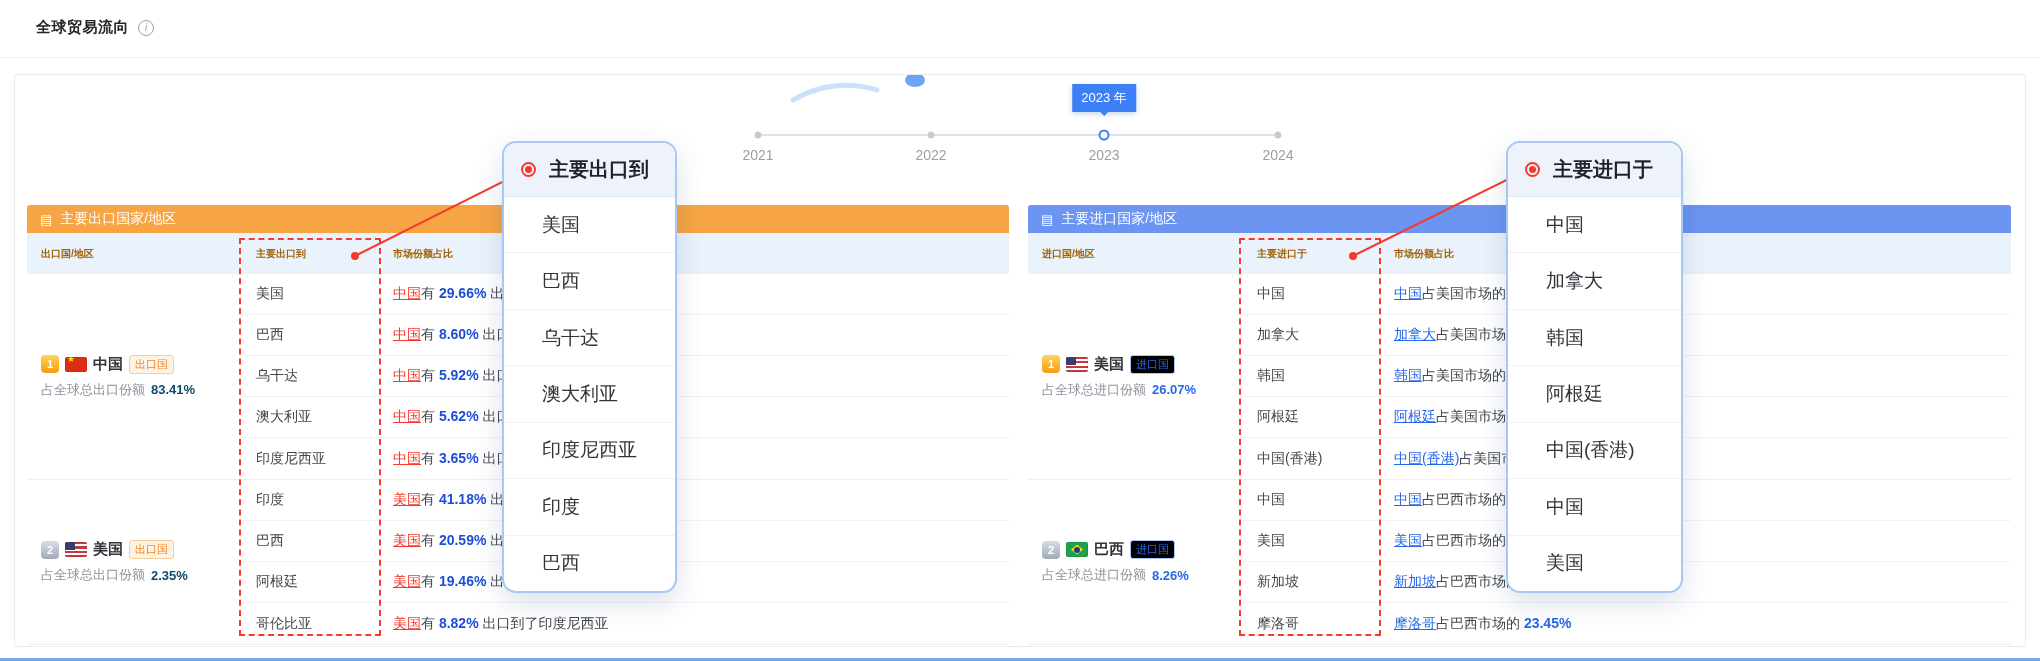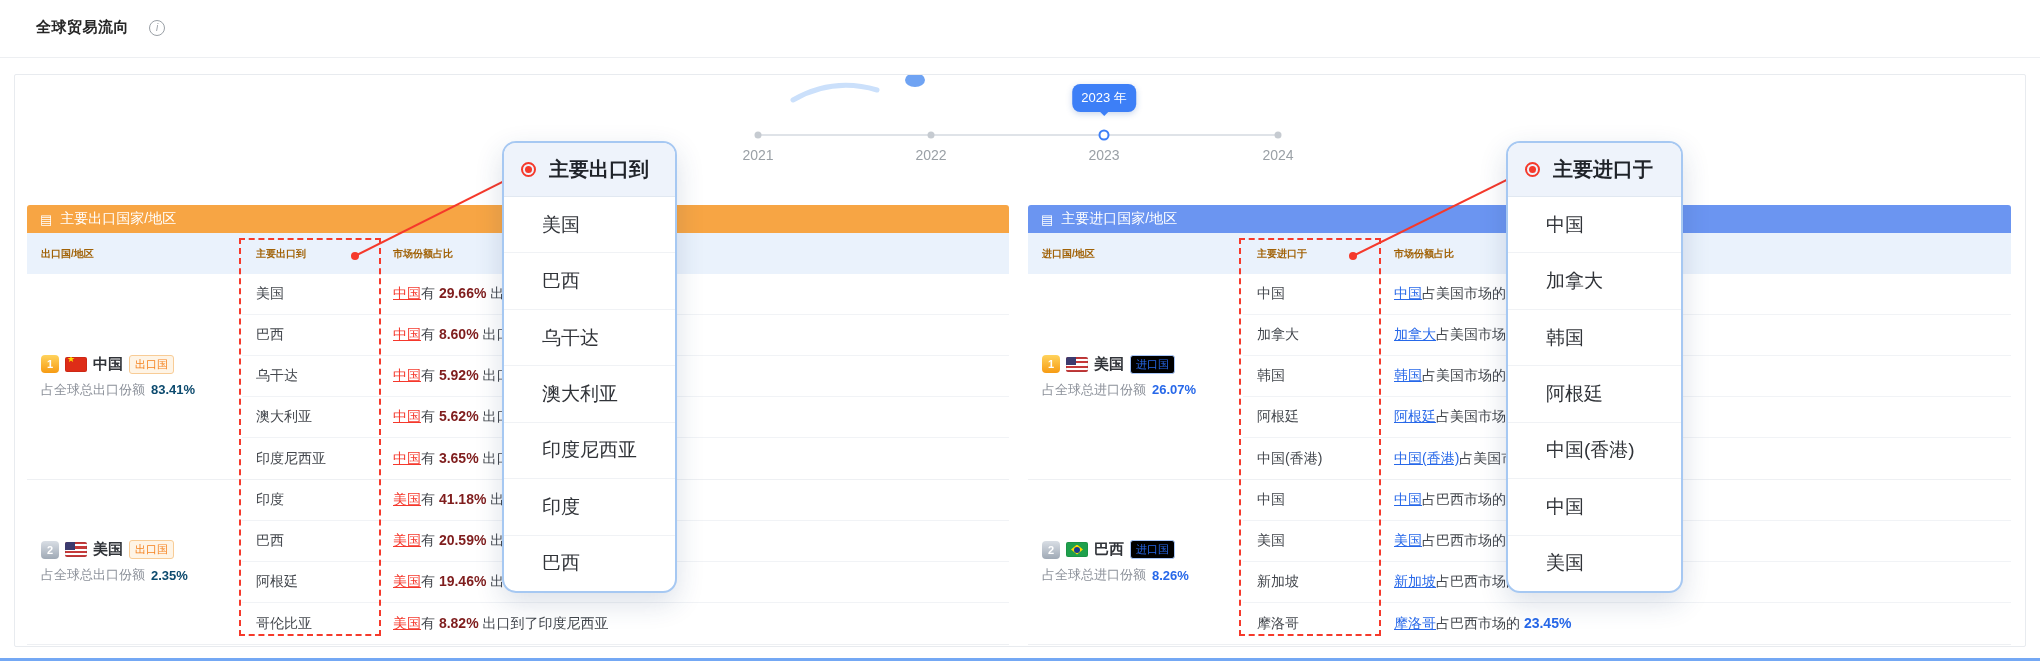--- a/index.html
+++ b/index.html
@@ -1,37 +1,37 @@
 <!DOCTYPE html>
 <html lang="zh"><head>
 <meta charset="utf-8">
 <style>
   *{margin:0;padding:0;box-sizing:border-box}
   html,body{width:2040px;height:661px;overflow:hidden;background:#fff;
     font-family:"Liberation Sans","DejaVu Sans",sans-serif}
 
-  .title-row{position:absolute;left:36px;top:18px;display:flex;align-items:center;gap:20px}
+  .title-row{position:absolute;left:36px;top:18px;display:flex;align-items:center;gap:9px}
   .page-title{font-size:15px;font-weight:600;color:#262626;letter-spacing:.5px}
   .info-icon{width:16px;height:16px;border:1px solid #9aa0a6;border-radius:50%;color:#9aa0a6;
     font-size:10px;font-style:italic;display:flex;align-items:center;justify-content:center;cursor:pointer}
   .top-divider{position:absolute;left:0;top:57px;width:2040px;height:1px;background:#edeff2}
 
   .panel{position:absolute;left:14px;top:74px;width:2012px;height:573px;border:1px solid #e8ebef;
     border-radius:2px;background:#fff;overflow:hidden}
   .swoosh{position:absolute;left:772px;top:0;z-index:1}
 
   .tl{position:absolute;inset:0;pointer-events:none;z-index:2}
   .tl-track{position:absolute;left:743px;top:59px;width:520px;height:2px;background:#dfe3e8;cursor:pointer;z-index:2}
   .tl-dot{position:absolute;top:60px;width:7px;height:7px;border-radius:50%;background:#c6cbd1;
     transform:translate(-50%,-50%);pointer-events:auto;cursor:pointer}
   .tl-dot.active{width:11px;height:11px;background:#fff;border:2.5px solid #3D7FF7}
   .tl-label{position:absolute;top:72px;transform:translateX(-50%);font-size:14px;color:#9aa0a6;
     pointer-events:auto;cursor:pointer}
   .tl-tooltip{position:absolute;left:1089px;top:9px;transform:translateX(-50%);background:#3D7FF7;color:#fff;
-    font-size:13px;padding:5px 9px;border-radius:8px;white-space:nowrap;z-index:4;box-shadow:0 2px 6px rgba(40,90,180,.25)}
+    font-size:13px;padding:5px 9px;border-radius:0;white-space:nowrap;z-index:4;box-shadow:0 2px 6px rgba(40,90,180,.25)}
   .tl-tooltip:after{content:"";position:absolute;left:50%;bottom:-4px;margin-left:-4px;
     border-left:4px solid transparent;border-right:4px solid transparent;border-top:4px solid #3D7FF7}
 
   .tbl{position:absolute;top:130px;z-index:3}
   .tbl-head{height:28px;display:flex;align-items:center;gap:8px;padding:0 13px;color:#fff;font-size:14px;
     border-radius:3px 3px 0 0}
   .theme-orange .tbl-head{background:#F7A544}
   .theme-blue .tbl-head{background:#6B95F1}
   .tbl-head-icon{font-size:13px;line-height:1}
   .tbl-colhead{display:flex;height:41px;align-items:center;background:#EAF2FC;font-size:10px;color:#a16207;font-weight:600}
@@ -67,21 +67,21 @@
   .theme-blue .share-pct{color:#2768E9}
   .grp-rows{flex:1;display:flex;flex-direction:column}
   .t-row{display:flex;height:41px;align-items:center;border-bottom:1px solid #f1f3f6}
   .grp-rows .t-row:last-child{border-bottom:none}
   .cell2{width:137px;padding-left:14px;color:#43474d;white-space:nowrap;overflow:hidden}
   .cell3{flex:1;padding-left:14px;white-space:nowrap;overflow:hidden;color:#43474d}
   .lnk{text-decoration:underline;cursor:pointer}
   .theme-orange .lnk{color:#F5382C}
   .theme-blue .lnk{color:#2768E9}
   .pct{font-weight:700}
-  .theme-orange .pct{color:#7f1d1d}
+  .theme-orange .pct{color:#1d4ed8}
   .theme-blue .pct{color:#2768E9}
 
   .annot-box{position:absolute;border:2px dashed #F5392B;z-index:5;pointer-events:none}
   .connectors{position:absolute;left:0;top:0;z-index:6;pointer-events:none}
   .connectors line{stroke:#F5392B;stroke-width:2}
   .connectors circle{fill:#F5392B}
 
   .popup{position:absolute;z-index:10;background:#fff;border:2px solid #A6C8F2;border-radius:14px;
     box-shadow:0 10px 28px rgba(30,60,110,.16);overflow:hidden}
   .pop-head{height:54px;display:flex;align-items:center;gap:13px;padding:0 17px;background:#EEF3FB;

